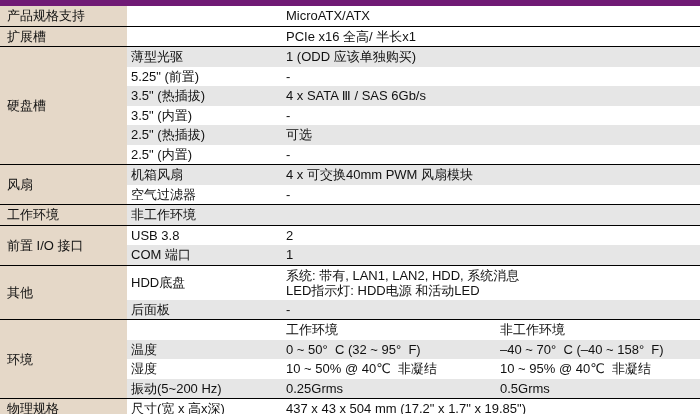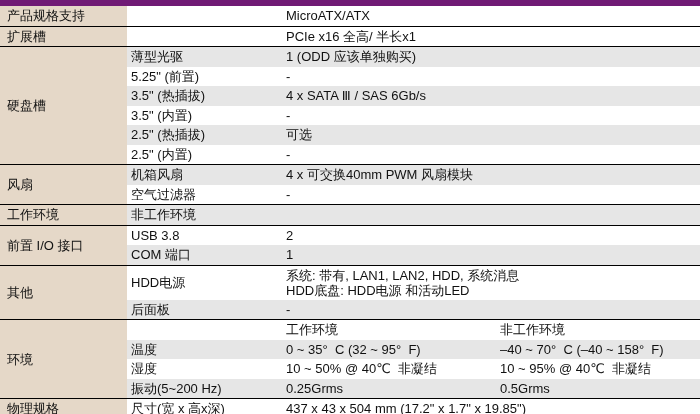--- a/index.html
+++ b/index.html
@@ -104,38 +104,38 @@
       <td class="c2">USB 3.8</td>
       <td class="c3" colspan="2">2</td>
     </tr>
     <tr class="stripe sec">
       <td class="c2">COM 端口</td>
       <td class="c3" colspan="2">1</td>
     </tr>
 
     <tr class="tall">
       <td class="c1 cat" rowspan="2">其他</td>
-      <td class="c2">HDD电源</td>
+      <td class="c2">HDD底盘</td>
       <td class="c3" colspan="2">系统: 带有, LAN1, LAN2, HDD, 系统消息
-HDD底盘: HDD电源 和活动LED</td>
+LED指示灯: HDD电源 和活动LED</td>
     </tr>
     <tr class="stripe sec">
       <td class="c2">后面板</td>
       <td class="c3" colspan="2">-</td>
     </tr>
 
     <tr>
       <td class="c1 cat" rowspan="4">环境</td>
       <td class="c2"></td>
       <td class="c3">工作环境</td>
       <td class="c4">非工作环境</td>
     </tr>
     <tr class="stripe">
       <td class="c2">温度</td>
-      <td class="c3">0 ~ 35°  C (32 ~ 95°  F)</td>
+      <td class="c3">0 ~ 50°  C (32 ~ 95°  F)</td>
       <td class="c4">–40 ~ 70°  C (–40 ~ 158°  F)</td>
     </tr>
     <tr>
       <td class="c2">湿度</td>
       <td class="c3">10 ~ 50% @ 40℃  非凝结</td>
       <td class="c4">10 ~ 95% @ 40℃  非凝结</td>
     </tr>
     <tr class="stripe sec">
       <td class="c2">振动(5~200 Hz)</td>
       <td class="c3">0.25Grms</td>

